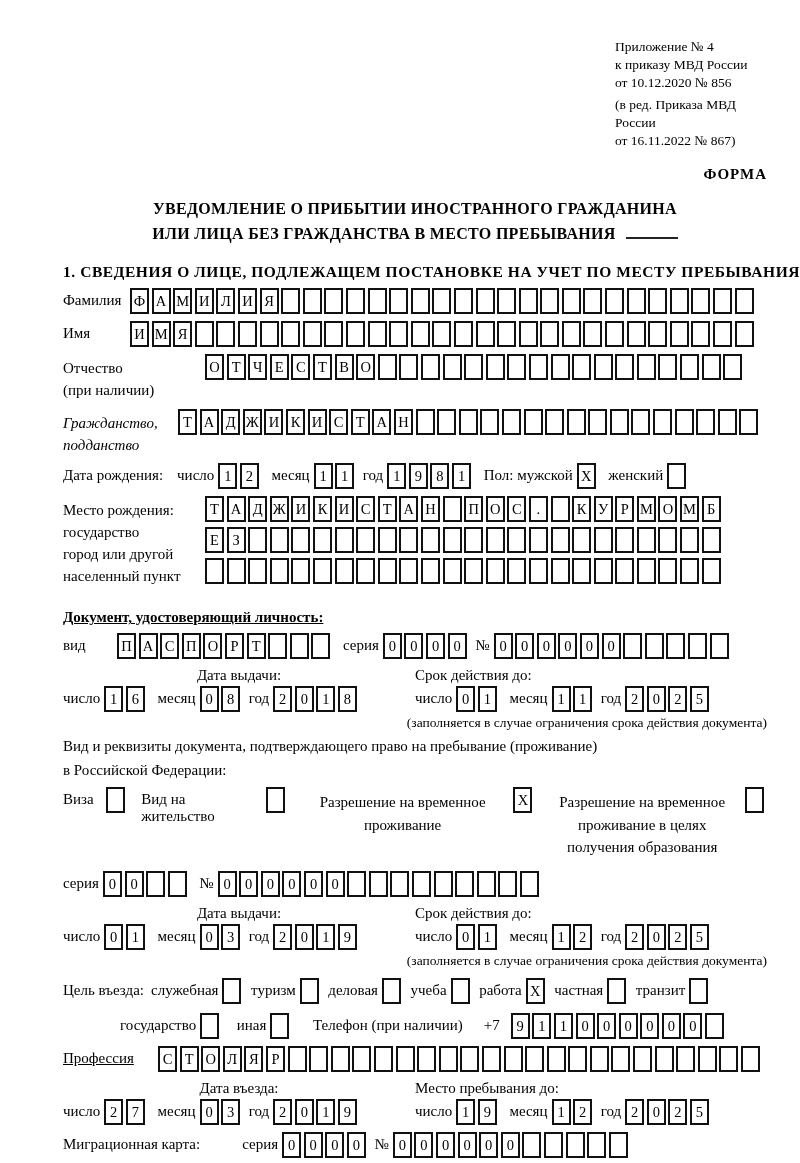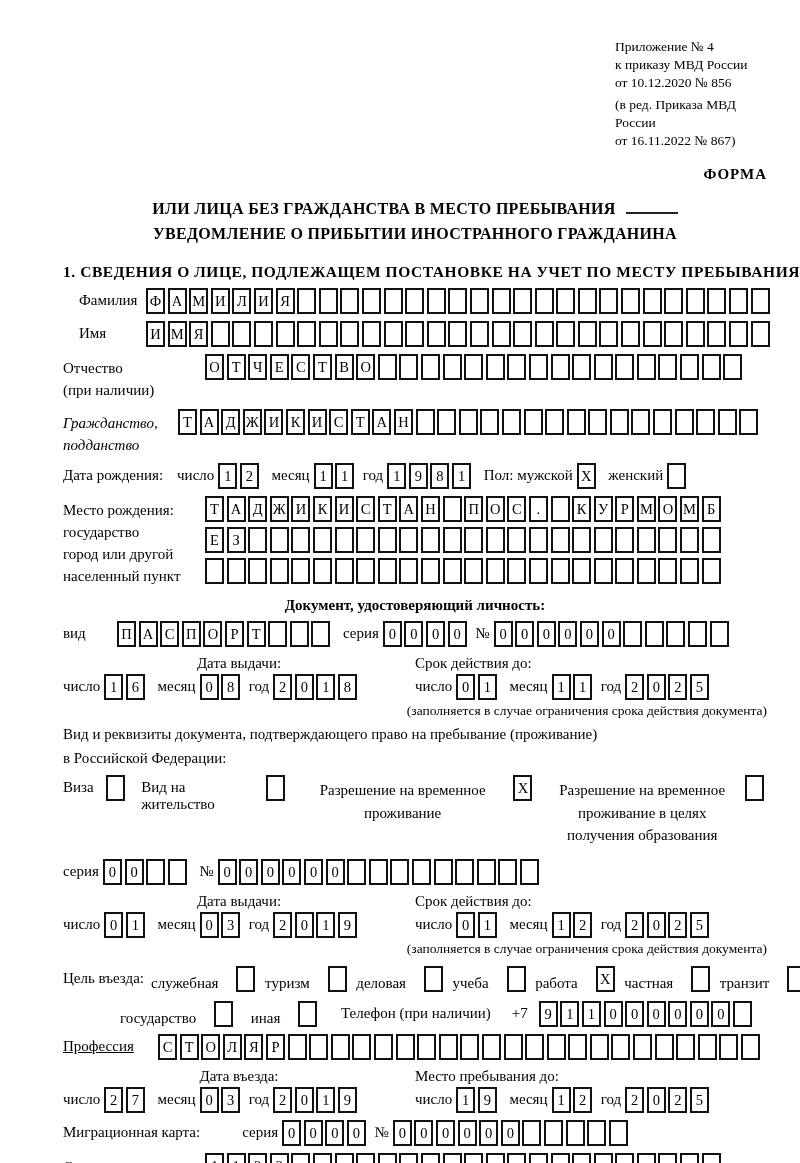--- a/index.html
+++ b/index.html
@@ -21,66 +21,66 @@
   .row{display:flex;align-items:flex-start;margin-top:7px;}
   .lab{flex:0 0 auto;padding-top:4px;white-space:nowrap;}
   .lab2{line-height:1.45;}
   .cells{display:inline-flex;flex-wrap:nowrap;}
   .bx{
     flex:0 0 auto;width:19px;height:26px;box-sizing:border-box;
     border:2px solid #111;margin-right:2.6px;background:#fff;
     display:inline-flex;align-items:center;justify-content:center;
     font-size:14.5px;line-height:1;
   }
-  .w67{width:67px;margin-left:16px;} .w95{width:95px;text-decoration:underline;} .w115{width:115px;font-style:italic;} .w142{width:142px;} .w54{width:54px;}
+  .w67{width:67px;} .w95{width:95px;text-decoration:underline;} .w115{width:115px;font-style:italic;} .w142{width:142px;} .w54{width:54px;}
   .stack{display:flex;flex-direction:column;row-gap:5px;}
   
   .inlab{padding-top:4px;white-space:nowrap;}
   .mr4{margin-right:4px;} .ml10{margin-left:10px;} .ml6{margin-left:6px;} .ml14{margin-left:14px;}
   
-  .doc-head{text-align:center;font-weight:bold;margin-top:10px;font-size:15px;}
+  .doc-head{font-weight:bold;margin-top:22px;font-size:15px;text-decoration:underline;}
   
   .dates{margin-top:8px;}
   .dates-head{display:flex;}
   .dates-head .c1{width:352px;text-align:center;}
   .dates-head .c2{flex:1;text-align:left;}
   .dates-row{display:flex;margin-top:2px;}
   .dates-row .c1{width:352px;display:flex;}
   .dates-row .c2{flex:1;display:flex;}
   .dates-note{text-align:right;font-size:13.5px;margin-top:3px;}
   
   .types-row{display:flex;align-items:flex-start;margin-top:8px;column-gap:14px;}
   .titem{display:flex;align-items:flex-start;column-gap:10px;}
   .titem .tlab{padding-top:4px;}
   .tcenter{text-align:center;line-height:1.5;}
   .mw210{max-width:212px;} .mw196{max-width:196px;}
   
   .p-row{display:flex;align-items:flex-start;margin-top:9px;column-gap:7px;flex-wrap:nowrap;}
-  .pitem{display:flex;align-items:flex-end;column-gap:18px;}
+  .pitem{display:flex;align-items:flex-start;column-gap:4px;}
   .pitem .plab{padding-top:4px;white-space:nowrap;}
   .indent57{margin-left:57px;}
 </style>
 </head>
 <body>
 
 <div class="page">
 
   <div class="hdr">
     <div>Приложение № 4</div>
     <div>к приказу МВД России</div>
     <div>от 10.12.2020 № 856</div>
     <div class="gap"></div>
     <div>(в ред. Приказа МВД России</div>
     <div>от 16.11.2022 № 867)</div>
   </div>
   <div class="forma">ФОРМА</div>
 
   <div class="title">
+    <div>УВЕДОМЛЕНИЕ О ПРИБЫТИИ ИНОСТРАННОГО ГРАЖДАНИНА</div>
     <div><span>ИЛИ ЛИЦА БЕЗ ГРАЖДАНСТВА В МЕСТО ПРЕБЫВАНИЯ</span><span class="blank-line"></span></div>
-    <div>УВЕДОМЛЕНИЕ О ПРИБЫТИИ ИНОСТРАННОГО ГРАЖДАНИНА</div>
   </div>
 
   <div class="sec-head">1. СВЕДЕНИЯ О ЛИЦЕ, ПОДЛЕЖАЩЕМ ПОСТАНОВКЕ НА УЧЕТ ПО МЕСТУ ПРЕБЫВАНИЯ</div>
 
   <div class="row">
     <span class="lab w67">Фамилия</span>
     <span class="cells">
         <span class="bx">Ф</span>
         <span class="bx">А</span>
         <span class="bx">М</span>

